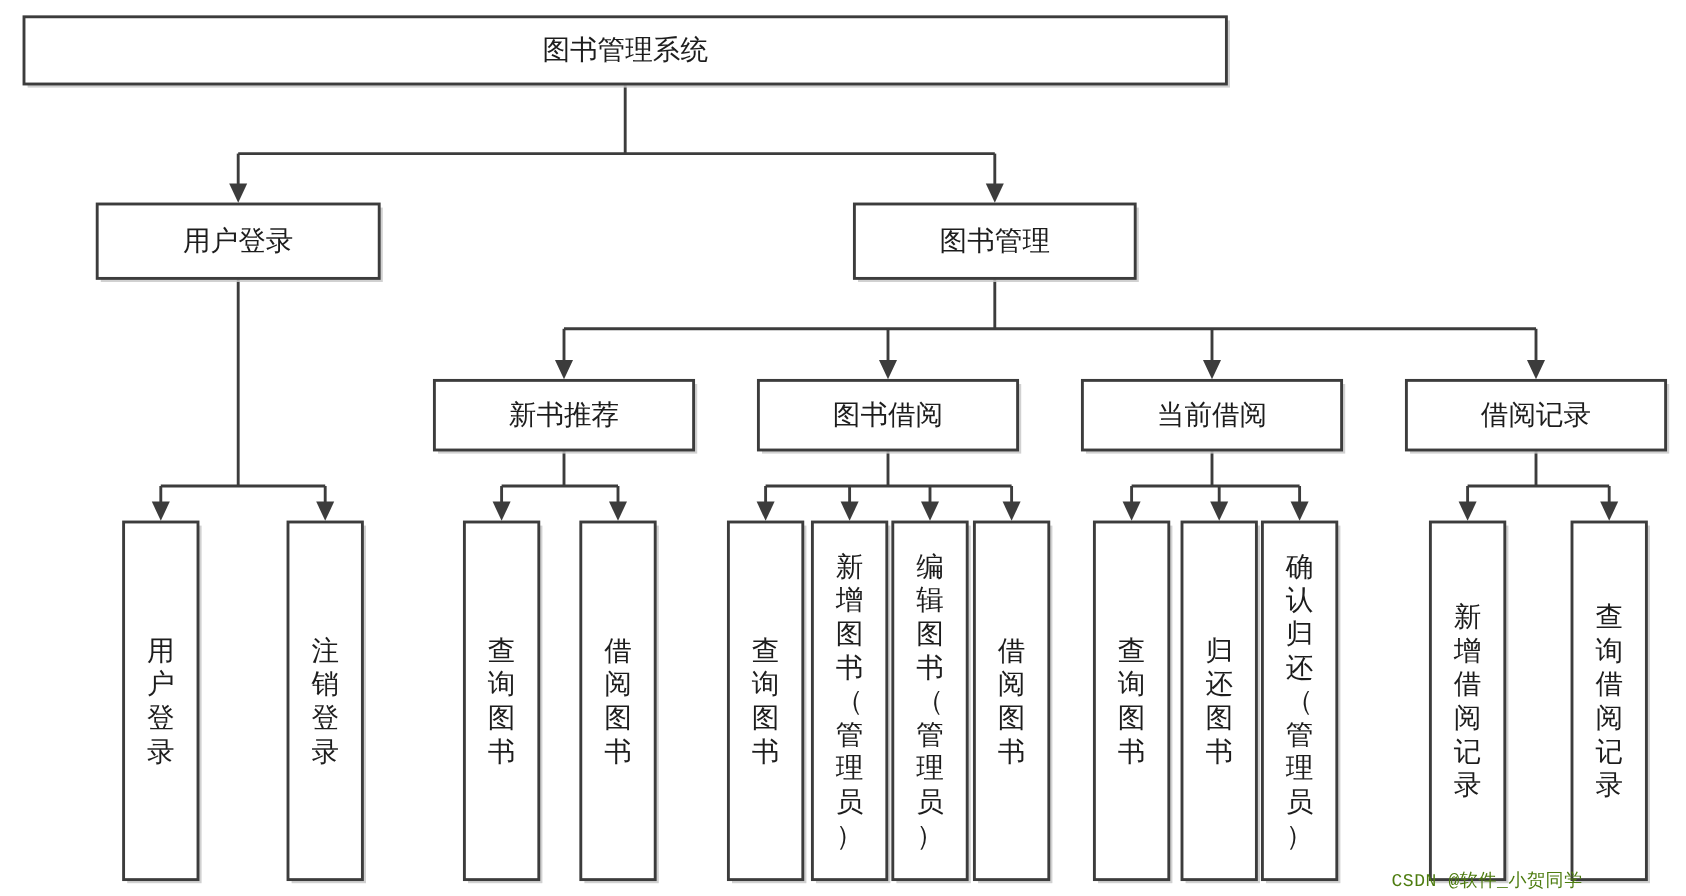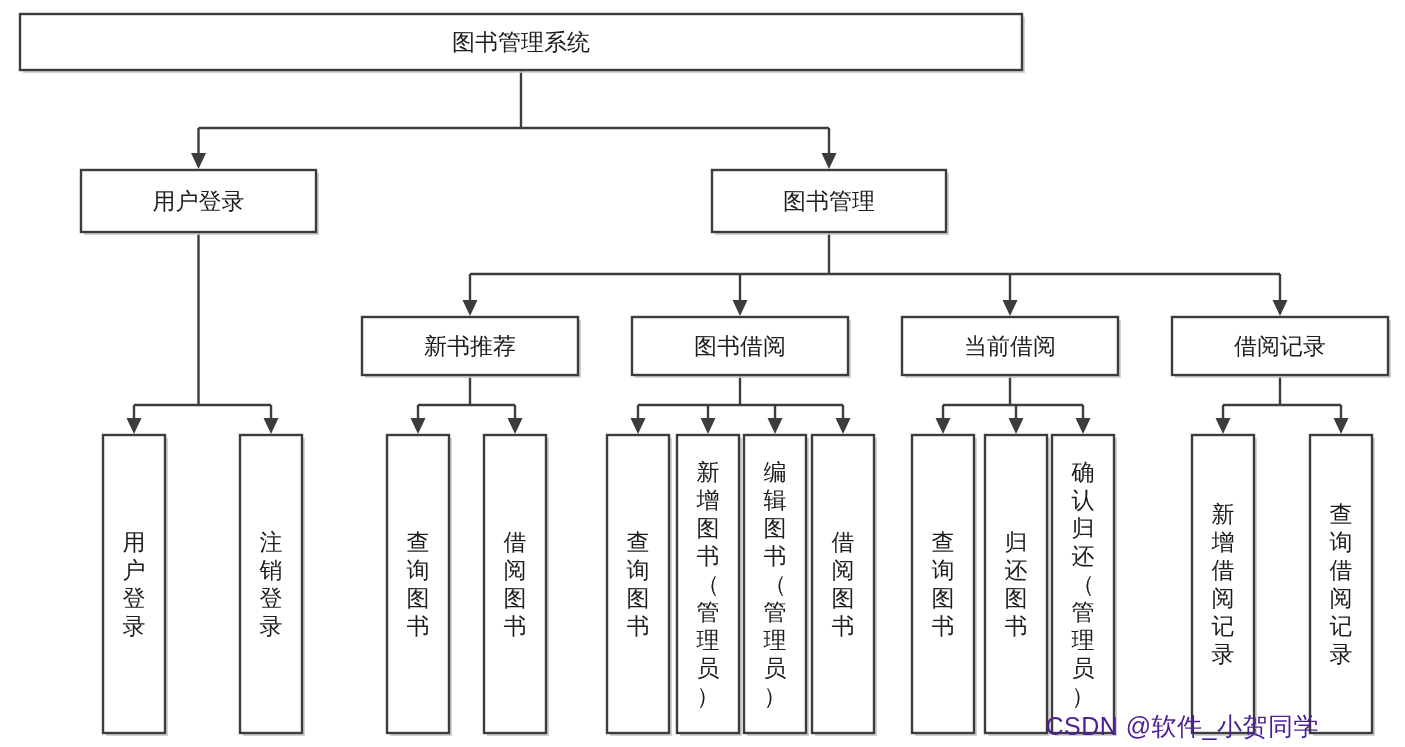--- a/index.html
+++ b/index.html
@@ -22,22 +22,22 @@
   .node-label{
     fill:#1d1d1d;font-family:"DejaVu Sans","Liberation Sans",sans-serif;
     font-size:23px;text-anchor:middle;dominant-baseline:middle;
   }
   .node-label-vert{
     fill:#1d1d1d;font-family:"DejaVu Sans","Liberation Sans",sans-serif;
     font-size:23px;text-anchor:middle;
   }
   .watermark{
     position:absolute;right:8px;bottom:4px;
-    font-family:Liberation Sans, sans-serif;
-    font-size:25px;color:#4c1d95;letter-spacing:.5px;
+    font-family:Liberation Mono, monospace;
+    font-size:15px;color:#4d7c0f;letter-spacing:.5px;
     white-space:nowrap;user-select:none;
   }
 </style>
 </head>
 <body>
 
 <div id="diagram-root">
   <svg id="diagram-svg" width="1405" height="747" viewBox="0 0 1405 747">
     <g id="edges-layer">
         <g>

